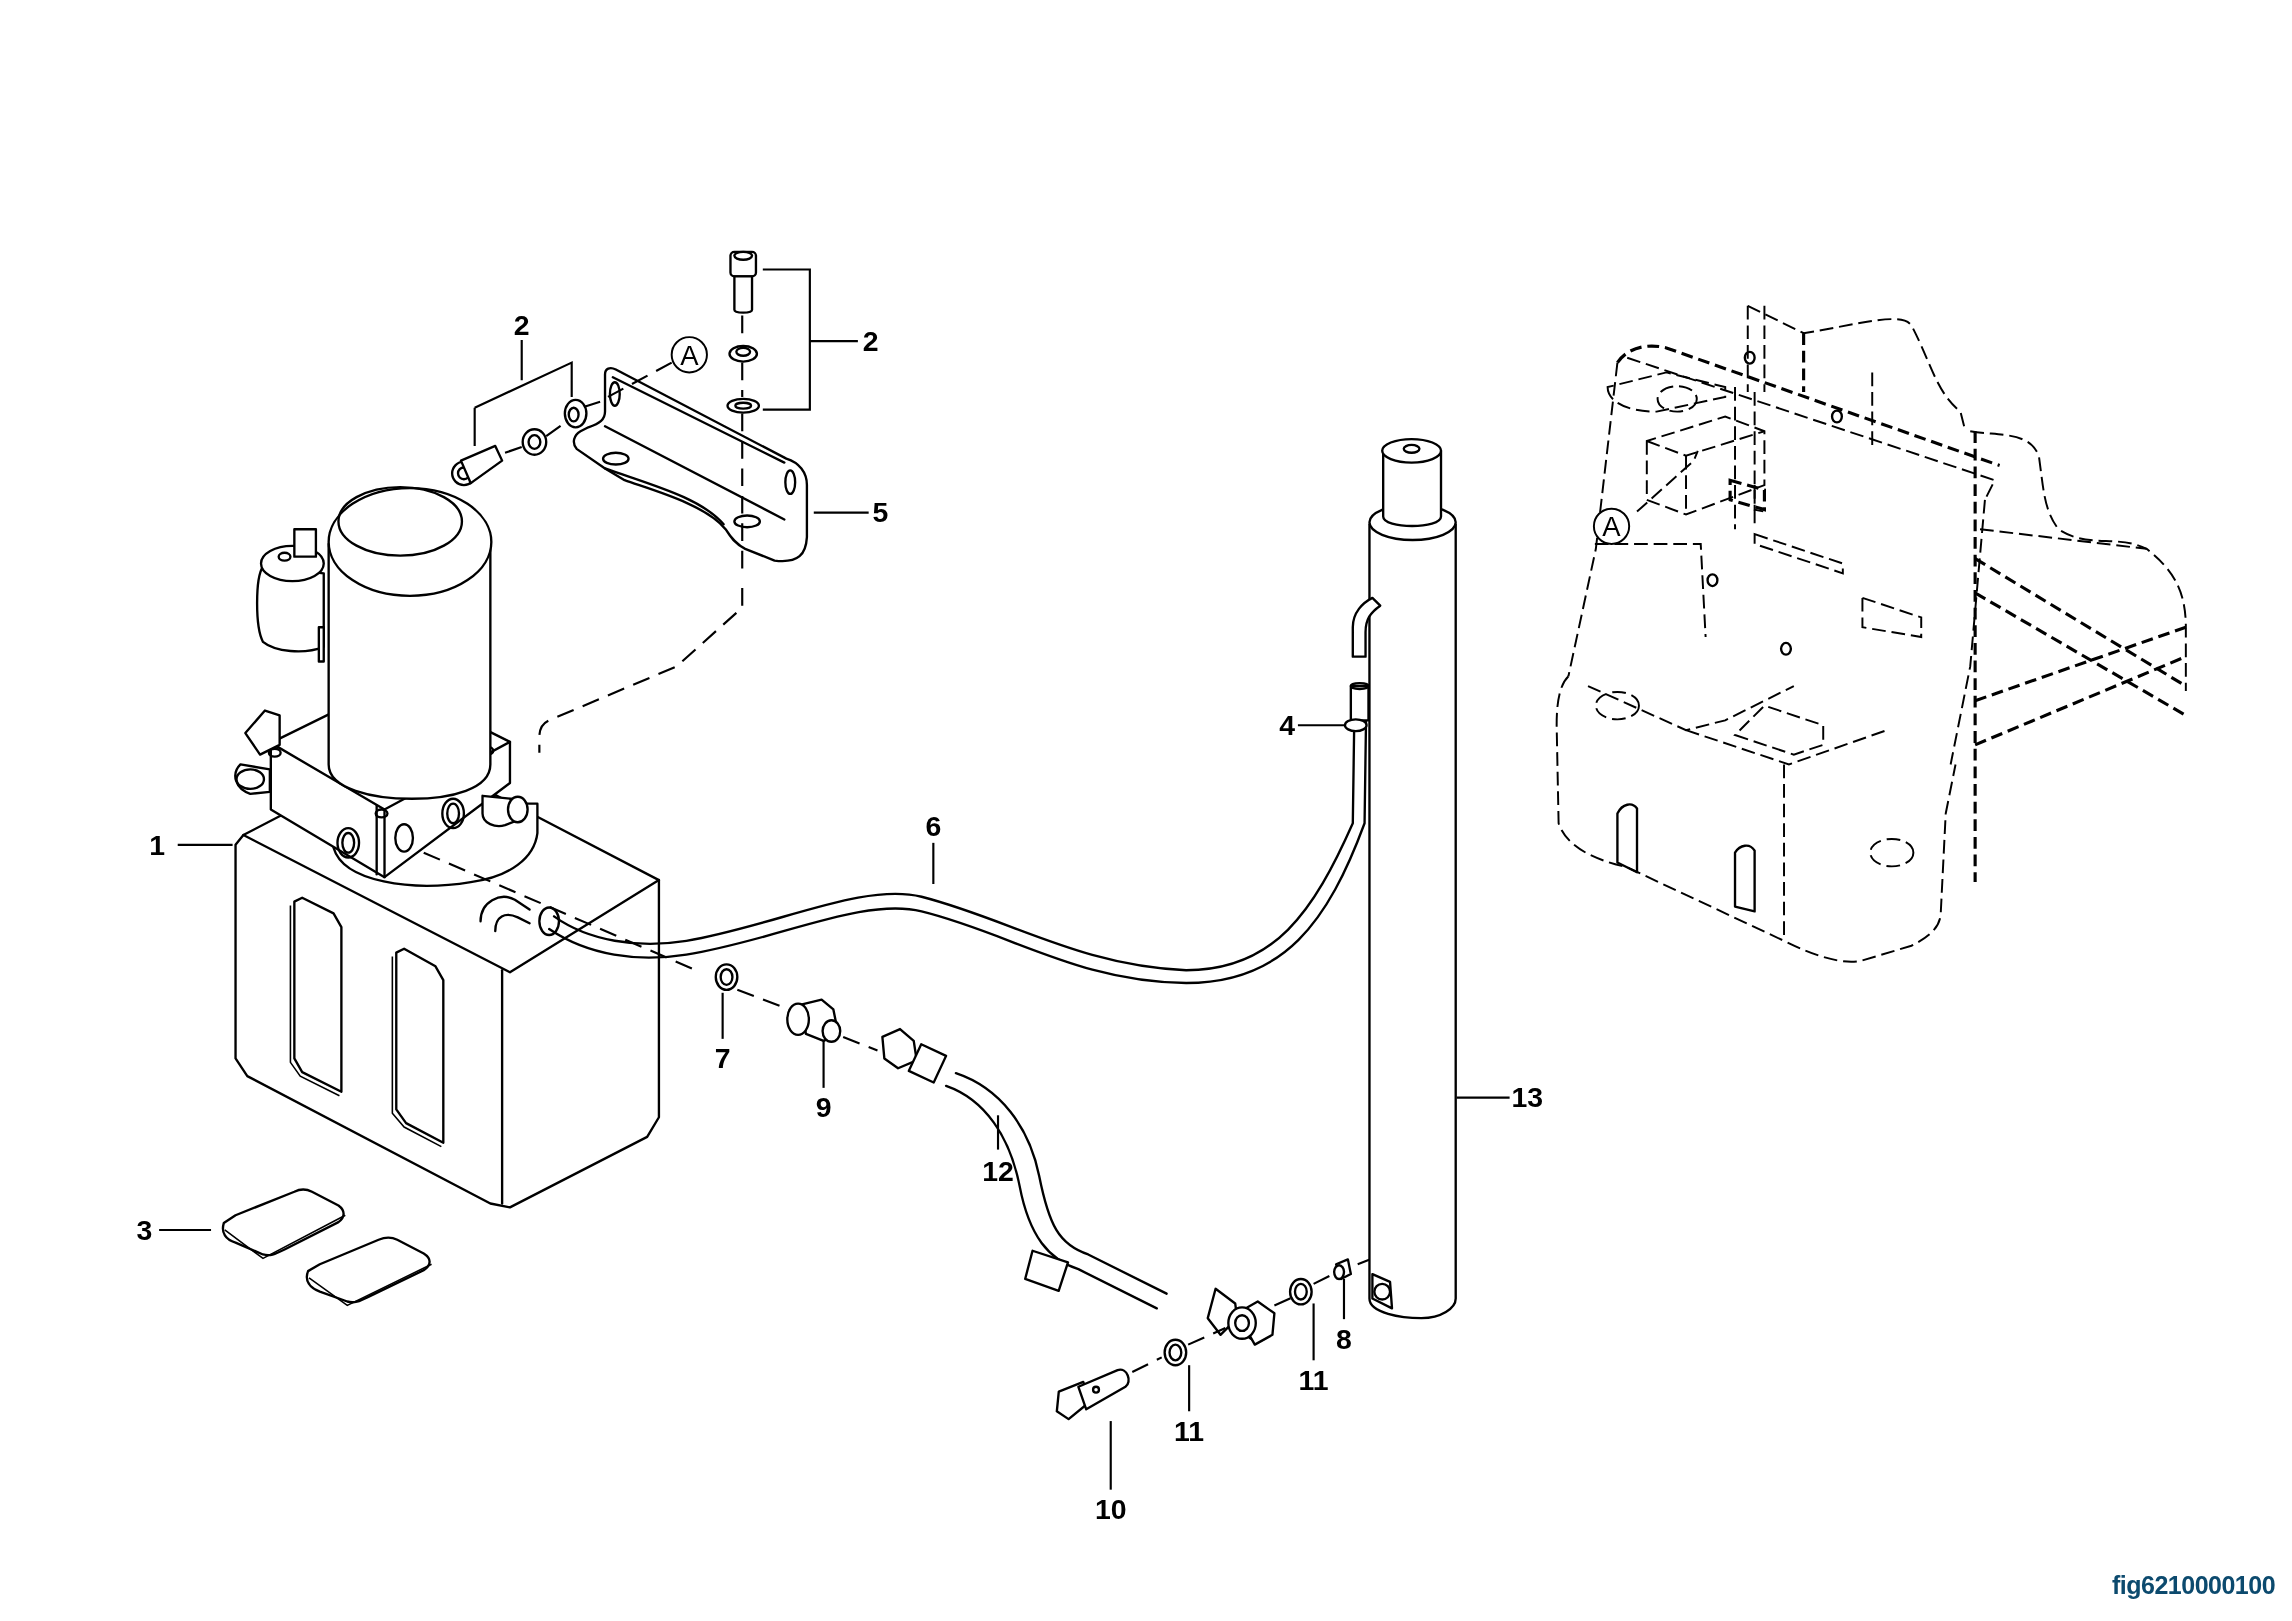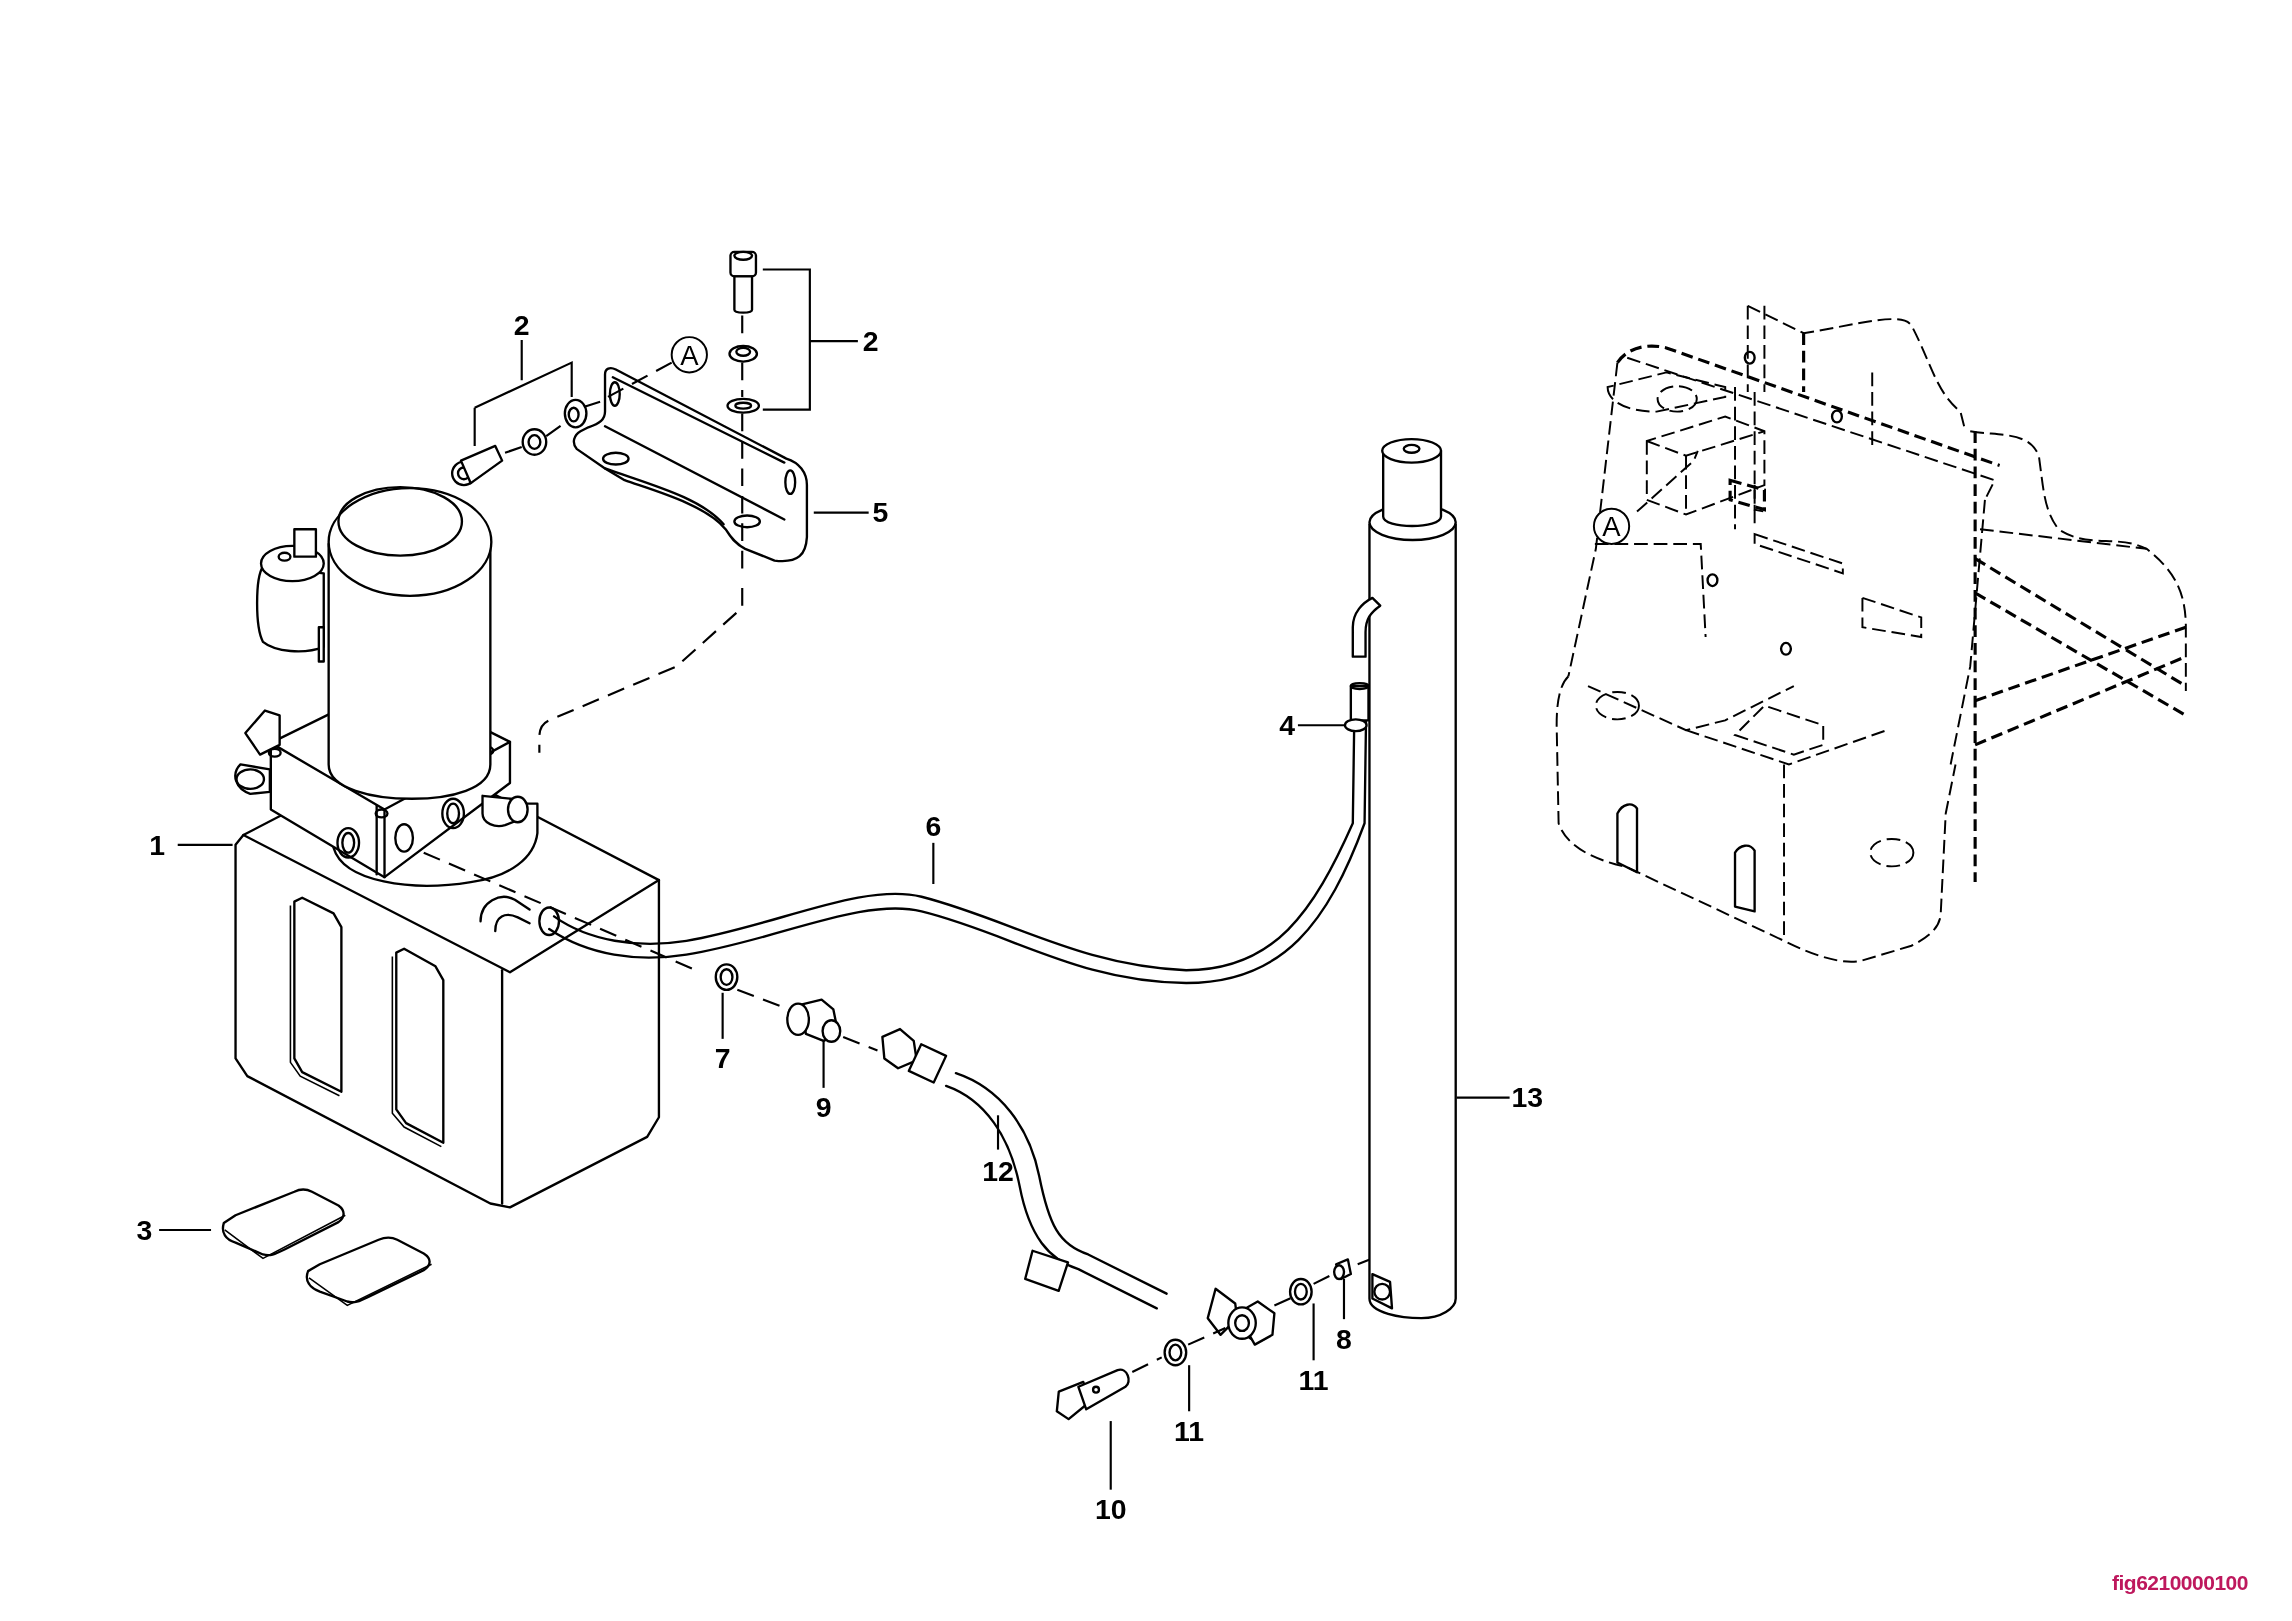--- a/index.html
+++ b/index.html
@@ -7,21 +7,21 @@
   #drawing { position: absolute; left: 0; top: 0; width: 2293px; height: 1621px; }
   .ln { fill: none; stroke: #000; stroke-width: 2.4; stroke-linejoin: round; stroke-linecap: round; }
   .thin { fill: none; stroke: #000; stroke-width: 1.6; }
   .fillw { fill: #fff; stroke: #000; stroke-width: 2.4; stroke-linejoin: round; }
   .dash { fill: none; stroke: #000; stroke-width: 2.2; stroke-dasharray: 18 10; }
   .ghost { fill: none; stroke: #000; stroke-width: 2; stroke-dasharray: 14 6; }
   .ghost2 { fill: none; stroke: #000; stroke-width: 3.2; stroke-dasharray: 12 6; }
   .leader { fill: none; stroke: #000; stroke-width: 2.2; }
   .callout { font-family: "Liberation Sans", sans-serif; font-weight: bold; font-size: 29px; fill: #000; }
   .callout-a { font-family: "Liberation Sans", sans-serif; font-size: 28px; fill: #000; }
-  .figid { position: absolute; left: 2112px; top: 1571px; font-family: "Liberation Sans", sans-serif; font-weight: bold; font-size: 21px; color: #be185d; letter-spacing: -0.5px; }
+  .figid { position: absolute; left: 2112px; top: 1571px; font-family: "Liberation Sans", sans-serif; font-weight: bold; font-size: 25px; color: #0c4a6e; letter-spacing: -0.5px; }
 </style>
 </head>
 <body>
 
 <svg id="drawing" viewBox="0 0 2339 1654" xmlns="http://www.w3.org/2000/svg">
 
   <g>
 
     <path class="fillw" d="M248,852 L240,862 L240,1080 L252,1098 L500,1228 L520,1232 L660,1160 L672,1140 L672,898 L430,772 L406,770 Z"></path>
     <path class="ln" d="M248,852 L520,992 L672,898"></path>

